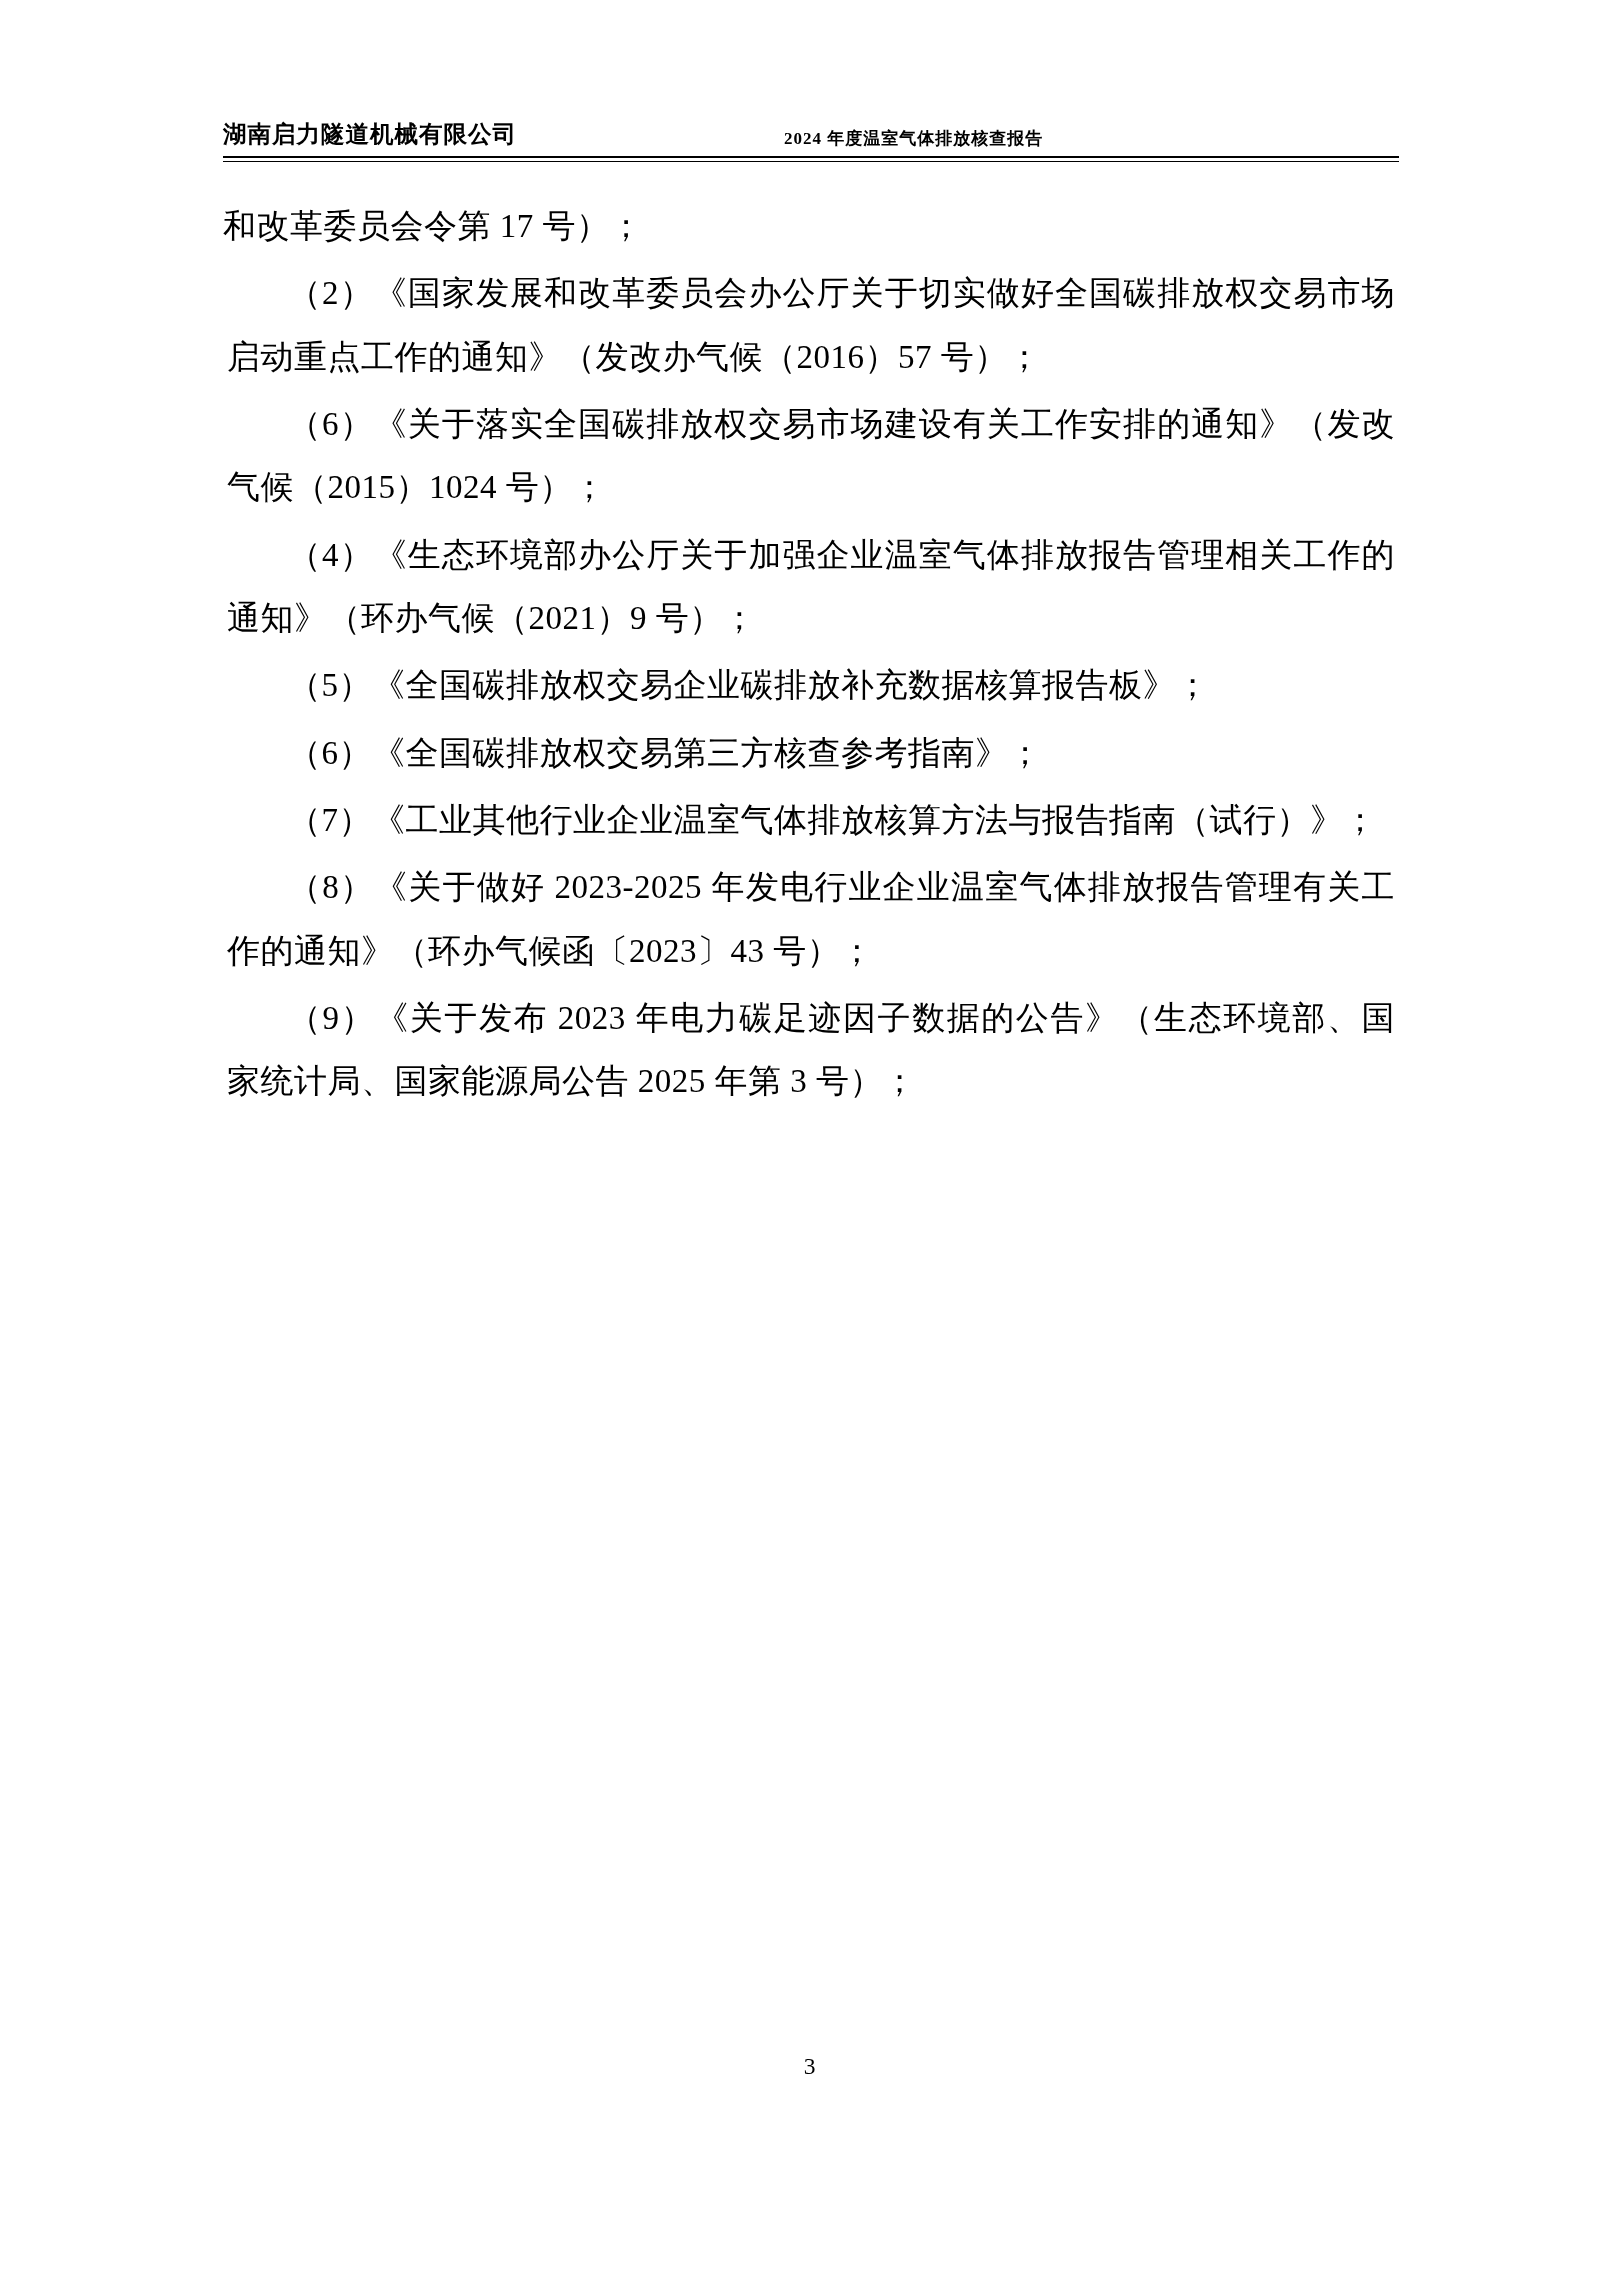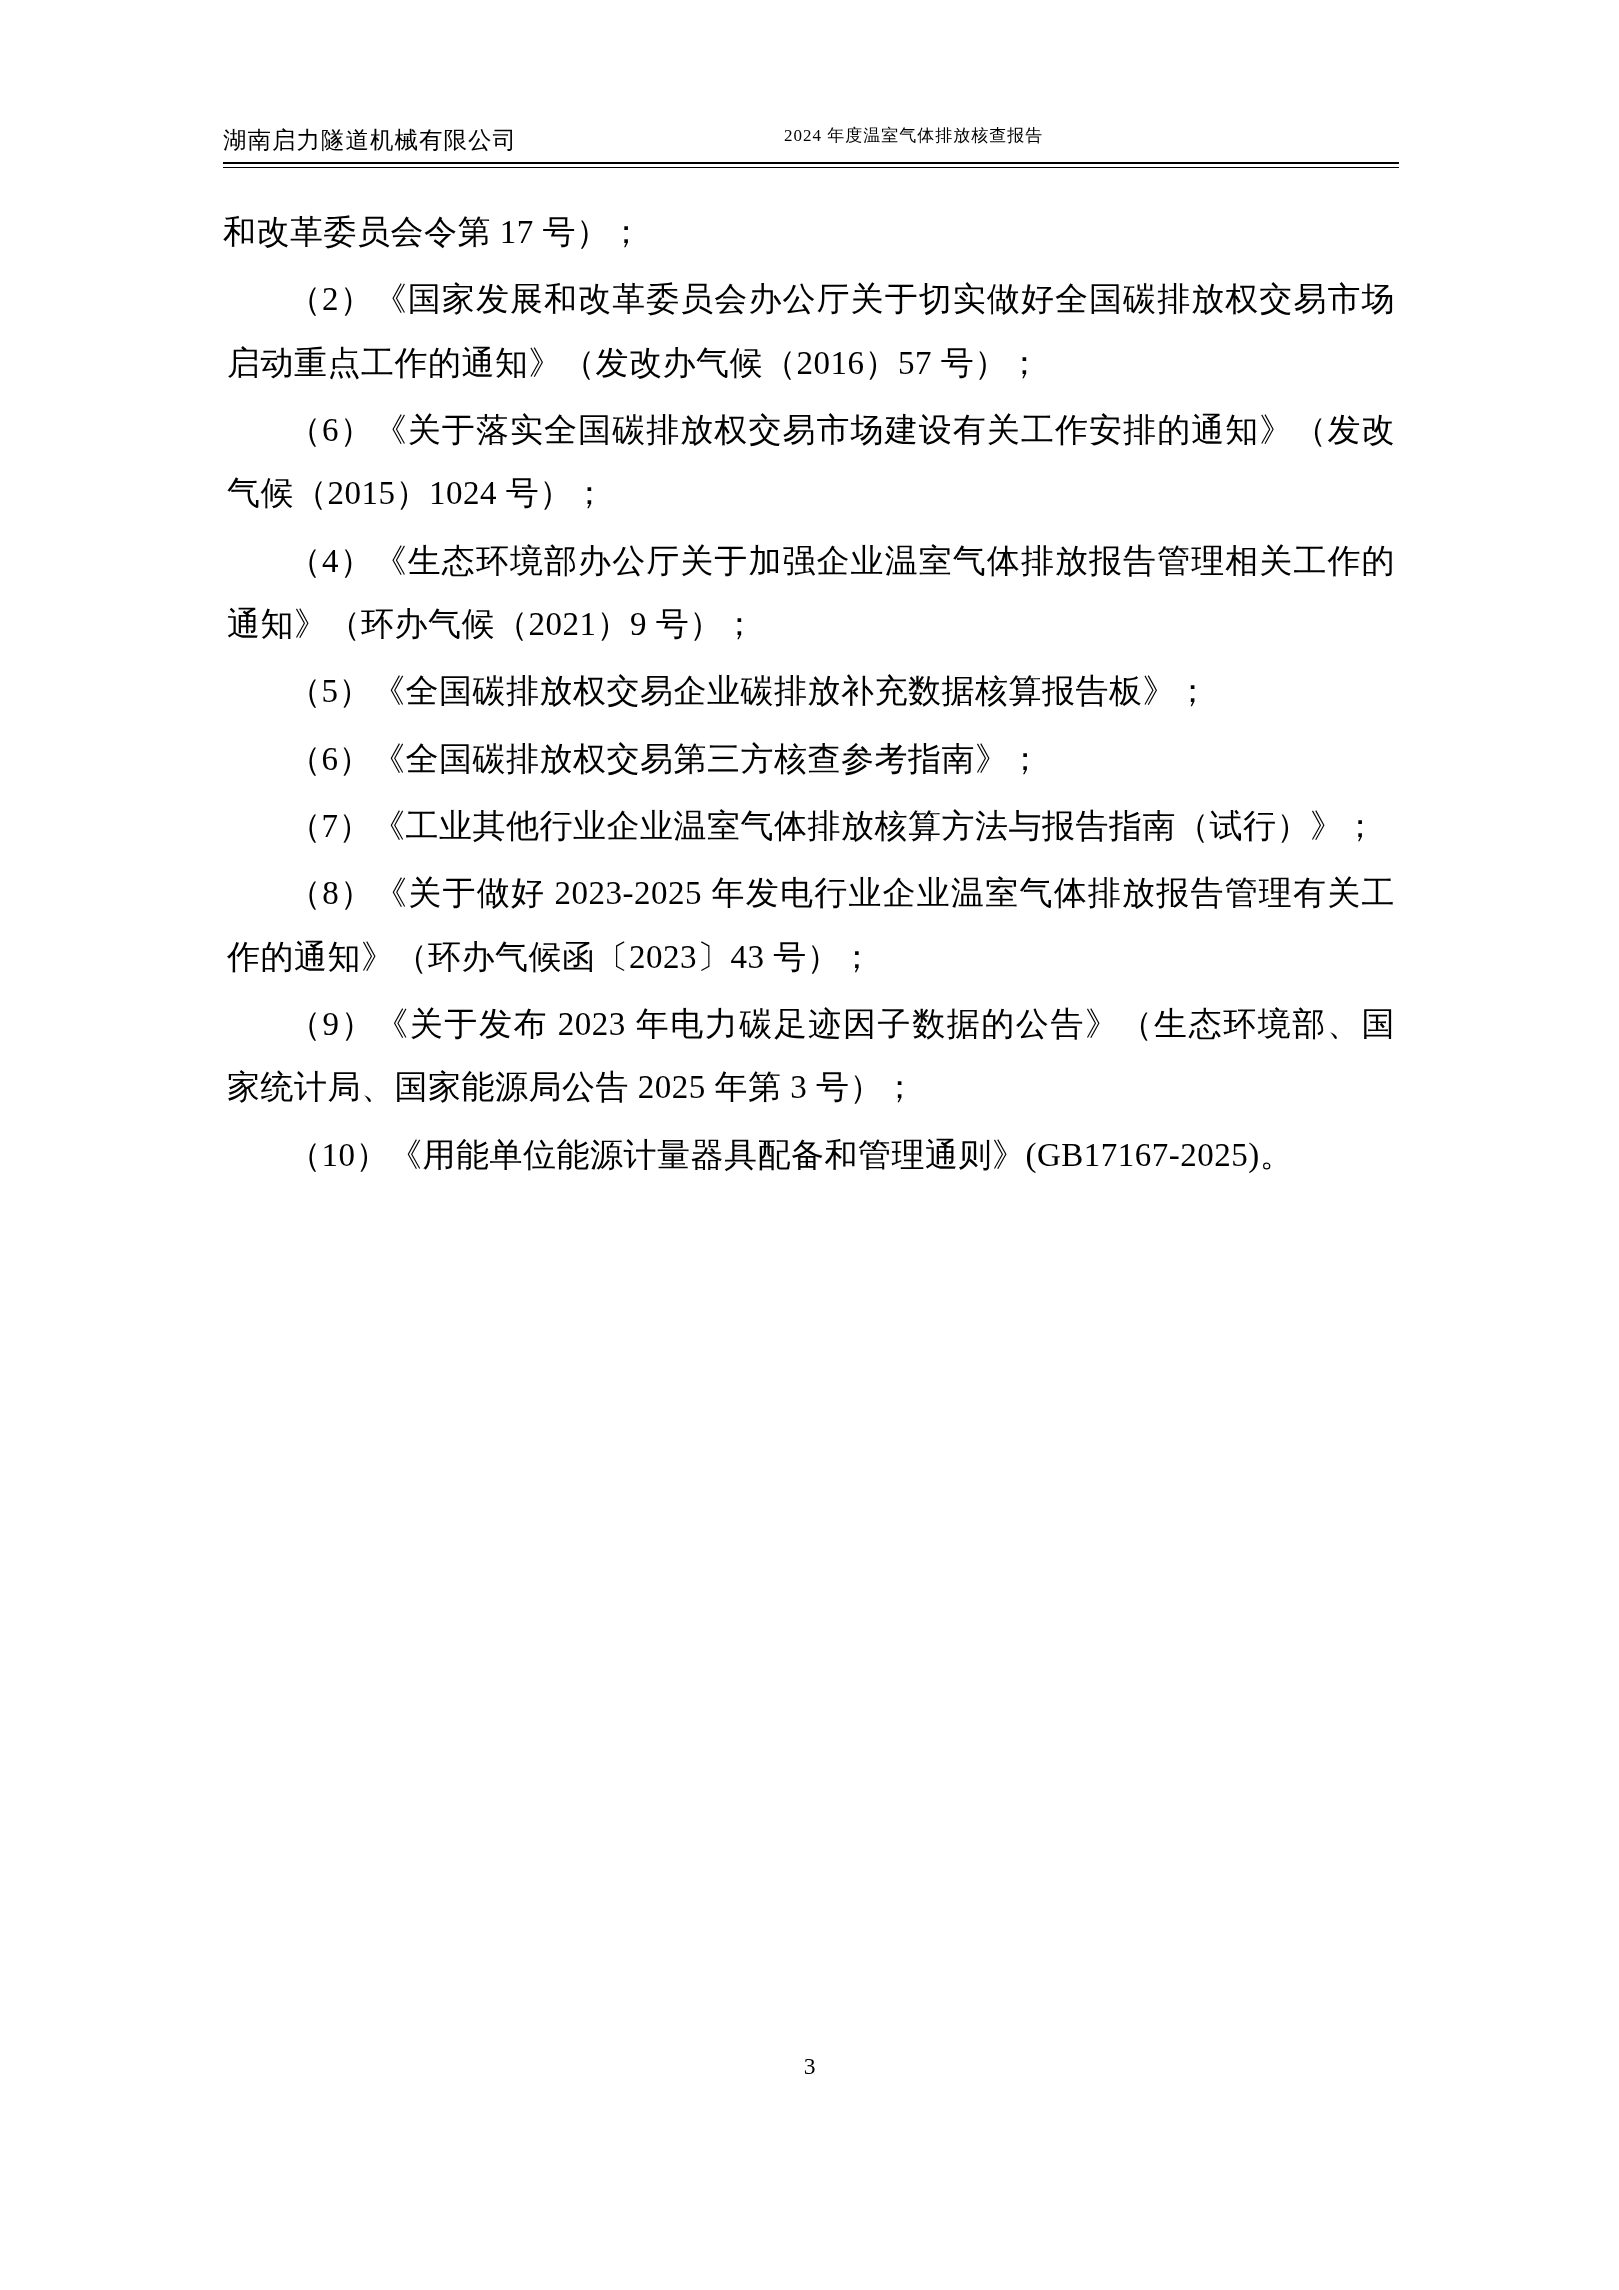--- a/index.html
+++ b/index.html
@@ -25,27 +25,26 @@
   }
   .content {
     position: absolute;
     left: 223px;
     top: 118px;
     width: 1176px;
   }
   
   .header-row {
     display: flex;
-    align-items: flex-start;
+    align-items: flex-end;
     justify-content: flex-start;
-    font-weight: normal;
+    font-weight: bold;
     font-size: 23.5px;
     letter-spacing: 1px;
     padding-bottom: 5.9px;
-    margin-top: 6px;
   }
   .header-left {
     white-space: nowrap;
   }
   .header-right {
     white-space: nowrap;
     margin-left: 267px;
     font-size: 17px;
   }
   .header-rule {
@@ -105,21 +104,20 @@
     <div class="body">
       <p class="para">和改革委员会令第 17 号）；</p>
       <p class="indent">（2）《国家发展和改革委员会办公厅关于切实做好全国碳排放权交易市场启动重点工作的通知》（发改办气候（2016）57 号）；</p>
       <p class="indent">（6）《关于落实全国碳排放权交易市场建设有关工作安排的通知》（发改气候（2015）1024 号）；</p>
       <p class="indent">（4）《生态环境部办公厅关于加强企业温室气体排放报告管理相关工作的通知》（环办气候（2021）9 号）；</p>
       <p class="indent">（5）《全国碳排放权交易企业碳排放补充数据核算报告板》；</p>
       <p class="indent">（6）《全国碳排放权交易第三方核查参考指南》；</p>
       <p class="indent">（7）《工业其他行业企业温室气体排放核算方法与报告指南（试行）》；</p>
       <p class="indent">（8）《关于做好 2023-2025 年发电行业企业温室气体排放报告管理有关工作的通知》（环办气候函〔2023〕43 号）；</p>
       <p class="indent">（9）《关于发布 2023 年电力碳足迹因子数据的公告》（生态环境部、国家统计局、国家能源局公告 2025 年第 3 号）；</p>
-      <p class="indent">（10）《用能单位能源计量器具配备和管理通则》(GB17167-2025)。</p>
     </div>
 
   </div>
 
   <div class="page-number">3</div>
 
 </div>
 
 
 </body></html>

